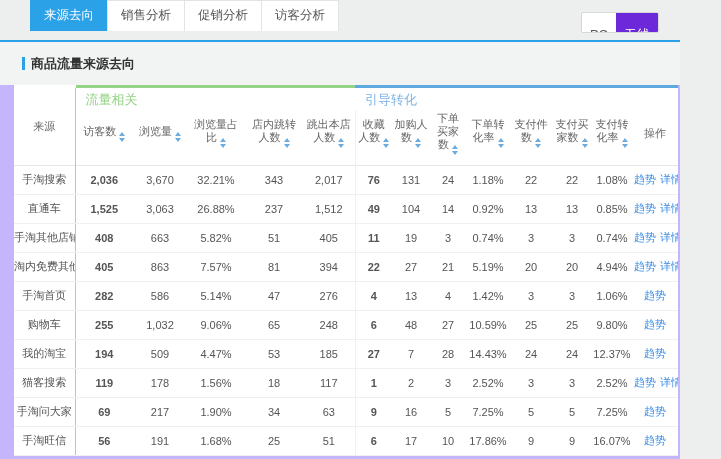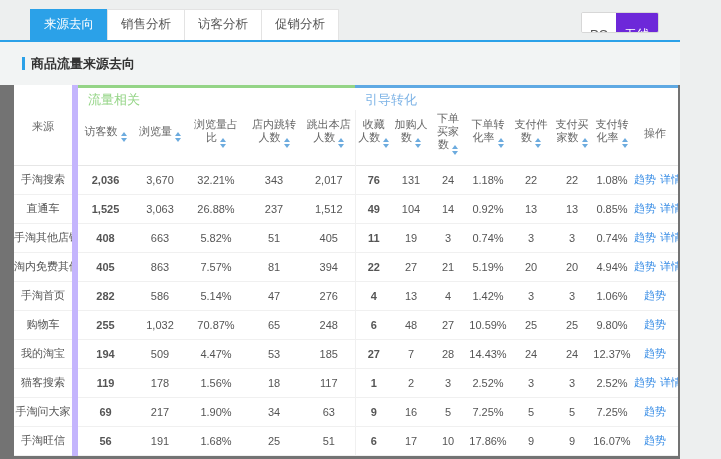--- a/index.html
+++ b/index.html
@@ -4,37 +4,37 @@
 <style>
   * { box-sizing: border-box; margin: 0; padding: 0; }
   html,body { width:721px; height:459px; overflow:hidden; }
   body {
     font-family: "Liberation Sans", "DejaVu Sans", sans-serif;
     background:#edefef;
     position:relative;
   }
   
   .topbar { position:relative; height:40px; background:#edefef; }
-  .tab-bar { display:flex; margin-left:30px; padding-top:9px; height:28px; }
+  .tab-bar { display:flex; margin-left:30px; height:28px; }
   .tab {
     height:31px; line-height:29px; padding:0 13px; font-size:12.5px; color:#555;
     background:#ffffff; border:1px solid #e3e3e3; border-bottom:none; margin-right:-1px;
     cursor:pointer; white-space:nowrap;
   }
   .tab.active { background:#2ba1e8; color:#fff; border-color:#2ba1e8; }
   .device-toggle {
     position:absolute; top:12px; right:62px; display:flex; height:21px;
     border:1px solid #d7d7d7; border-radius:2px; overflow:hidden; background:#fff;
   }
   .tg { min-width:34px; padding:12px 8px; font-size:13px; line-height:19px; color:#555;
         text-align:center; cursor:pointer; background:#fff; }
   .tg.on { background:#6d28d9; color:#fff; }
   .blue-line { width:680px; height:2px; background:#2ba1e8; }
   
-  .content { width:680px; background:#737373; height:417px; }
+  .content { width:680px; background:#c4b5fd; height:417px; }
   .subheader { height:43px; background:#f2f4f4; display:flex; align-items:center; }
   .title-accent { width:3px; height:13px; background:#2ba1e8; margin-left:22px; margin-right:6px; }
   .page-title { font-size:13px; font-weight:bold; color:#333; }
   .sub-right { margin-left:auto; display:flex; align-items:center; padding-right:20px; }
   .date-filter { display:flex; align-items:center; font-size:12px; color:#666; cursor:pointer; }
   .caret { width:0; height:0; border-left:4px solid transparent; border-right:4px solid transparent;
            border-top:4px solid #9aa0a6; margin-left:5px; margin-top:2px; }
   .date-range { font-size:12px; color:#666; margin:0 34px 0 38px; }
   .download-button { display:flex; align-items:center; font-size:12px; color:#666; cursor:pointer; }
   .dl-icon { display:inline-block; width:11px; text-align:center; font-size:10px; line-height:11px;
@@ -48,36 +48,36 @@
     font-size:11px; font-weight:normal; color:#666; line-height:13px;
     padding:2px 2px 10px; text-align:center; vertical-align:middle;
   }
   th.src { font-size:11px; font-weight:normal; color:#666; text-align:center; vertical-align:middle; }
   thead { border-bottom:1px solid #e6e6e6; }
   tbody td {
     height:29px; font-size:11px; color:#555; text-align:center;
     border-bottom:1px solid #f0f0f0; white-space:nowrap; overflow:hidden;
   }
   .vdiv { border-left:1px solid #f0f0f0;font-weight:bold; }
-  .vdiv-r { border-right:6px solid #c4b5fd; }
+  .vdiv-r { border-right:1px solid #c4b5fd; }
   .sort { display:inline-flex; flex-direction:column; gap:2px; margin-left:3px; vertical-align:-1px; cursor:pointer; }
   .sort i { display:block; width:0; height:0; border-left:3px solid transparent; border-right:3px solid transparent; }
   .sort .up { border-bottom:4px solid #6cabde; }
   .sort .dn { border-top:4px solid #6cabde; }
   .lnk { color:#3a8ee6; cursor:pointer; margin:0 2px; text-decoration:none; }
 </style>
 </head>
 <body>
 
 <div class="topbar">
   <div class="tab-bar">
       <div class="tab active">来源去向</div>
       <div class="tab">销售分析</div>
+      <div class="tab">促销分析</div>
       <div class="tab">访客分析</div>
-      <div class="tab">促销分析</div>
     </div>
   <div class="device-toggle">
       <div class="tg">PC</div>
       <div class="tg on">无线</div>
     </div>
 </div>
 <div class="blue-line"></div>
 
 <div class="content">
   <div class="subheader">
@@ -239,21 +239,21 @@
             <td>1.42%</td>
             <td>3</td>
             <td>3</td>
             <td>1.06%</td>
             <td class="acts"><a class="lnk">趋势</a></td>
           </tr>
           <tr>
             <td class="src vdiv-r">购物车</td>
             <td class="vdiv">255</td>
             <td>1,032</td>
-            <td>70.87%</td>
+            <td>9.06%</td>
             <td>65</td>
             <td>248</td>
             <td class="vdiv">6</td>
             <td>48</td>
             <td>27</td>
             <td>10.59%</td>
             <td>25</td>
             <td>25</td>
             <td>9.80%</td>
             <td class="acts"><a class="lnk">趋势</a></td>

